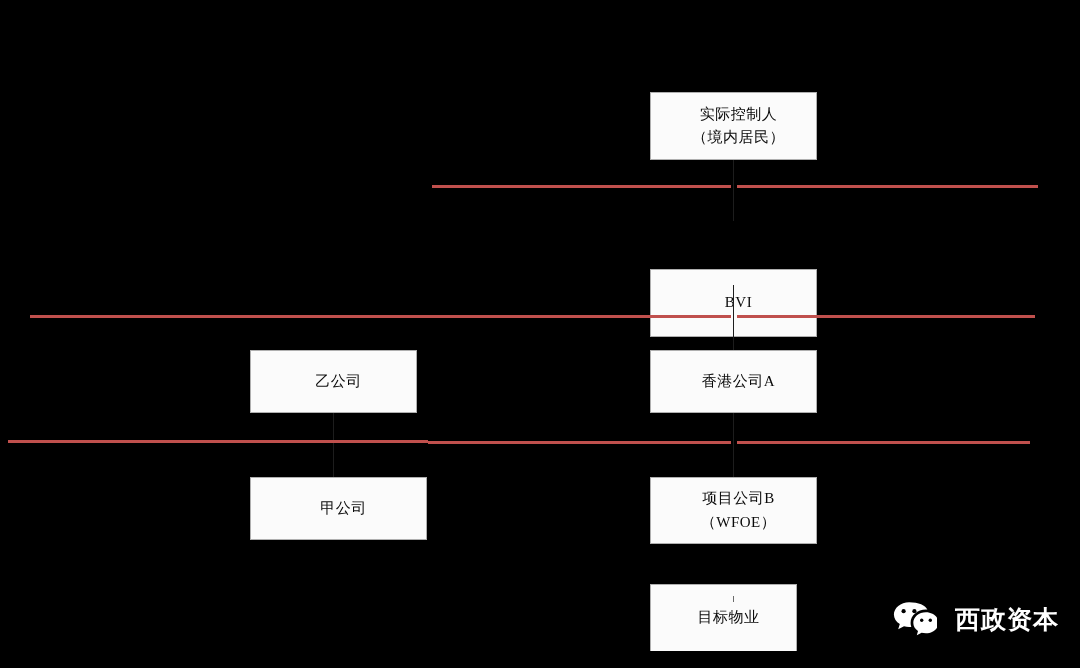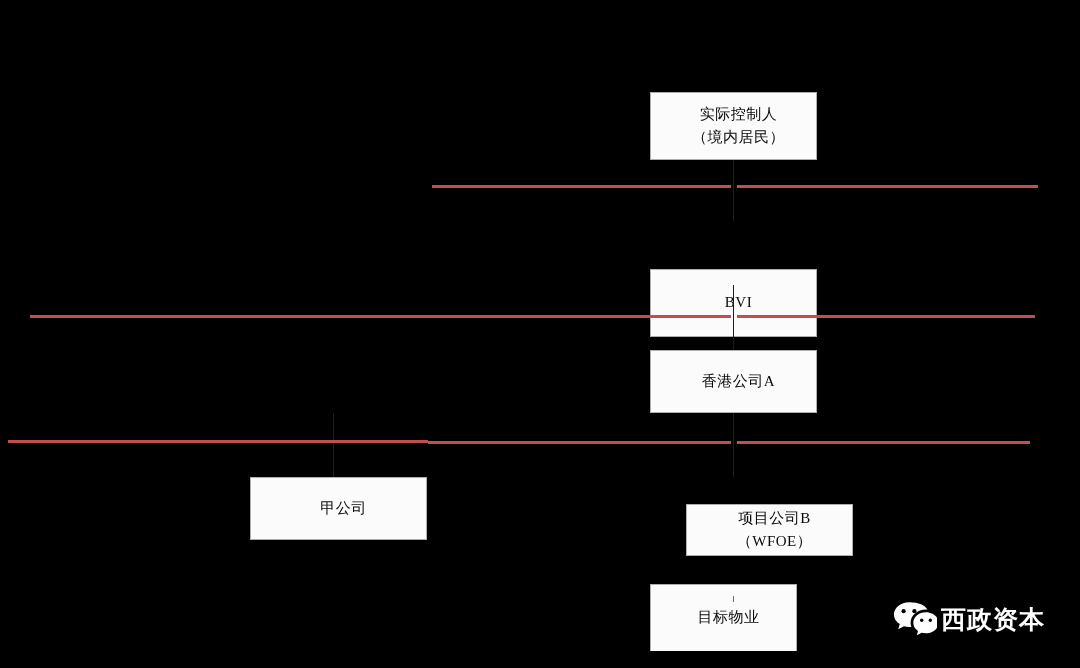--- a/index.html
+++ b/index.html
@@ -64,21 +64,21 @@
   }
   .connector.tick {
     background: #6a6a6a;
   }
 
   
   #watermark {
     position: absolute;
     display: flex;
     align-items: center;
-    gap: 4px;
+    gap: 18px;
   }
   #watermark .wm-label {
     color: #FFFFFF;
     font-family: "Liberation Sans", "DejaVu Sans", sans-serif;
     font-size: 25px;
     font-weight: 700;
     letter-spacing: 1px;
     line-height: 1;
   }
   .wechat-logo {
@@ -95,30 +95,33 @@
 
   <div class="node" id="node-actual-controller" style="left:650px; top:92px; width:167px; height:68px;">
     <span>实际控制人</span>
     <span class="line2">（境内居民）</span>
   </div>
 
   <div class="node" id="node-bvi" style="left:650px; top:221px; width:167px; height:68px;margin-top:48px;">
     <span>BVI</span>
   </div>
 
+  <div class="node" id="node-company-yi" style="left:250px; top:350px; width:167px; height:63px;">
+    <span>乙公司</span>
+  </div>
 
   <div class="node" id="node-hk-company-a" style="left:650px; top:350px; width:167px; height:63px;justify-content:center;">
     <span>香港公司A</span>
   </div>
 
   <div class="node" id="node-company-jia" style="left:250px; top:477px; width:177px; height:63px;">
     <span>甲公司</span>
   </div>
 
-  <div class="node" id="node-project-company-b" style="left:650px; top:504px; width:167px; height:52px;margin-left:36px;">
+  <div class="node" id="node-project-company-b" style="left:650px; top:477px; width:167px; height:67px;">
     <span>项目公司B</span>
     <span class="line2">（WFOE）</span>
   </div>
 
   <div class="node" id="node-target-property" style="left:650px; top:584px; width:147px; height:67px; border-bottom:none;">
     <span>目标物业</span>
   </div>
 
   <div class="connector" style="left:733px; top:160px; height:61px;"></div>
   <div class="connector" style="left:733px; top:285px; height:65px;"></div>

